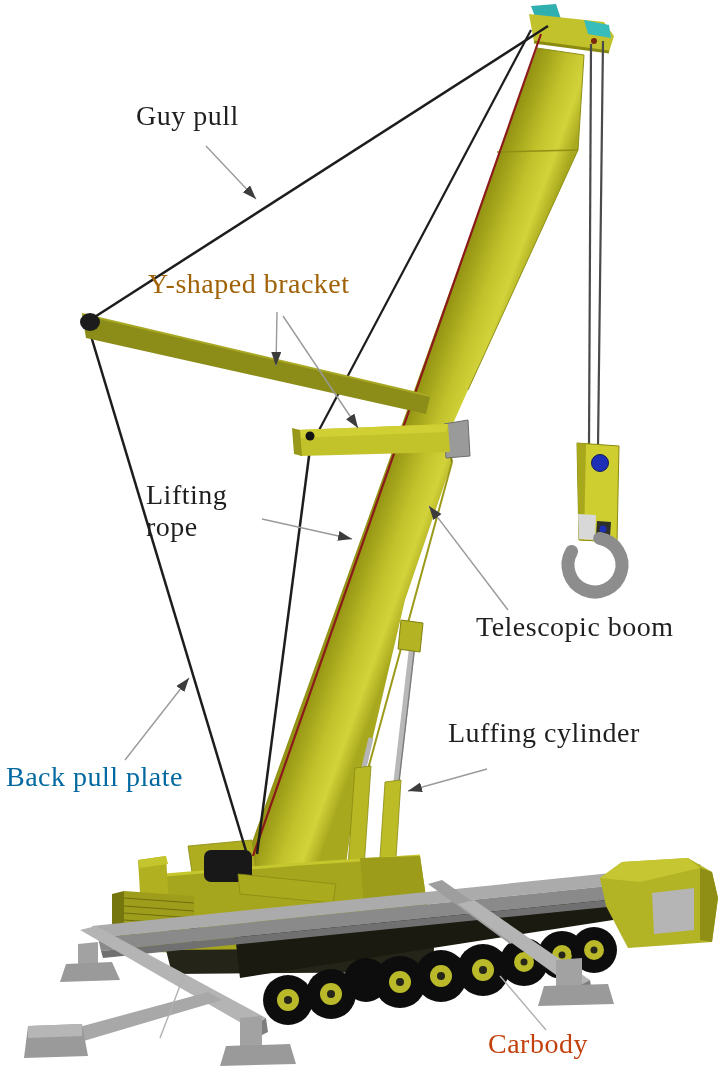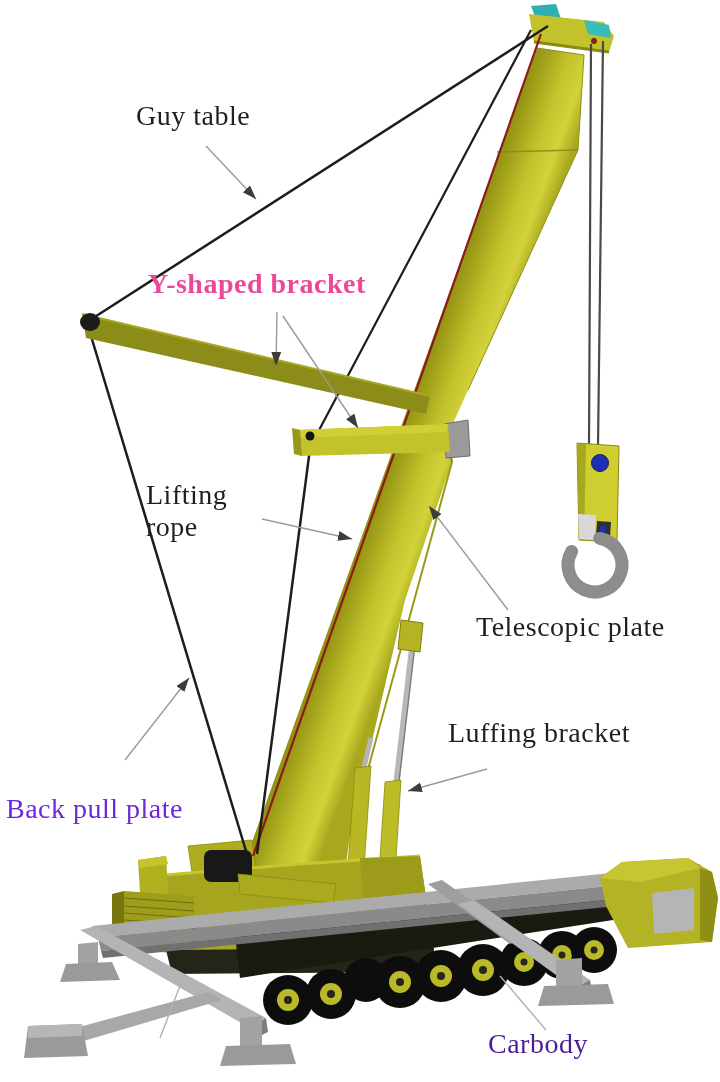--- a/index.html
+++ b/index.html
@@ -220,20 +220,20 @@
     <line x1="283" y1="316" x2="358" y2="428" marker-end="url(#ah)"></line>
     <line x1="262" y1="519" x2="352" y2="539" marker-end="url(#ah)"></line>
     <line x1="508" y1="610" x2="429" y2="506" marker-end="url(#ah)"></line>
     <line x1="487" y1="769" x2="408" y2="791" marker-end="url(#ah)"></line>
     <line x1="125" y1="760" x2="189" y2="678" marker-end="url(#ah)"></line>
     <line x1="160" y1="1038" x2="183" y2="978" stroke="#b0b0b0"></line>
     <line x1="546" y1="1030" x2="500" y2="976" stroke="#b0b0b0"></line>
   </g>
 </svg>
 
-  <div class="lbl" id="lbl-guy" style="color: rgb(31, 31, 31);">Guy table</div>
-  <div class="lbl" id="lbl-ybracket" style="color: #ec4899; font-weight: bold;">Y-shaped bracket</div>
+  <div class="lbl" id="lbl-guy" style="color: rgb(31, 31, 31);">Guy pull</div>
+  <div class="lbl" id="lbl-ybracket" style="color: #a16207;">Y-shaped bracket</div>
   <div class="lbl wrap" id="lbl-lifting" style="color: rgb(31, 31, 31);">Lifting rope</div>
-  <div class="lbl" id="lbl-telescopic" style="color: rgb(31, 31, 31);">Telescopic plate</div>
-  <div class="lbl" id="lbl-luffing" style="color: rgb(31, 31, 31);">Luffing bracket</div>
-  <div class="lbl" id="lbl-backpull" style="color: #6d28d9; margin-top: 32px;">Back pull plate</div>
-  <div class="lbl" id="lbl-carbody" style="color: #4c1d95;">Carbody</div>
+  <div class="lbl" id="lbl-telescopic" style="color: rgb(31, 31, 31);">Telescopic boom</div>
+  <div class="lbl" id="lbl-luffing" style="color: rgb(31, 31, 31);">Luffing cylinder</div>
+  <div class="lbl" id="lbl-backpull" style="color: #0369a1;">Back pull plate</div>
+  <div class="lbl" id="lbl-carbody" style="color: #c2410c;">Carbody</div>
 </div>
 
 </body></html>

